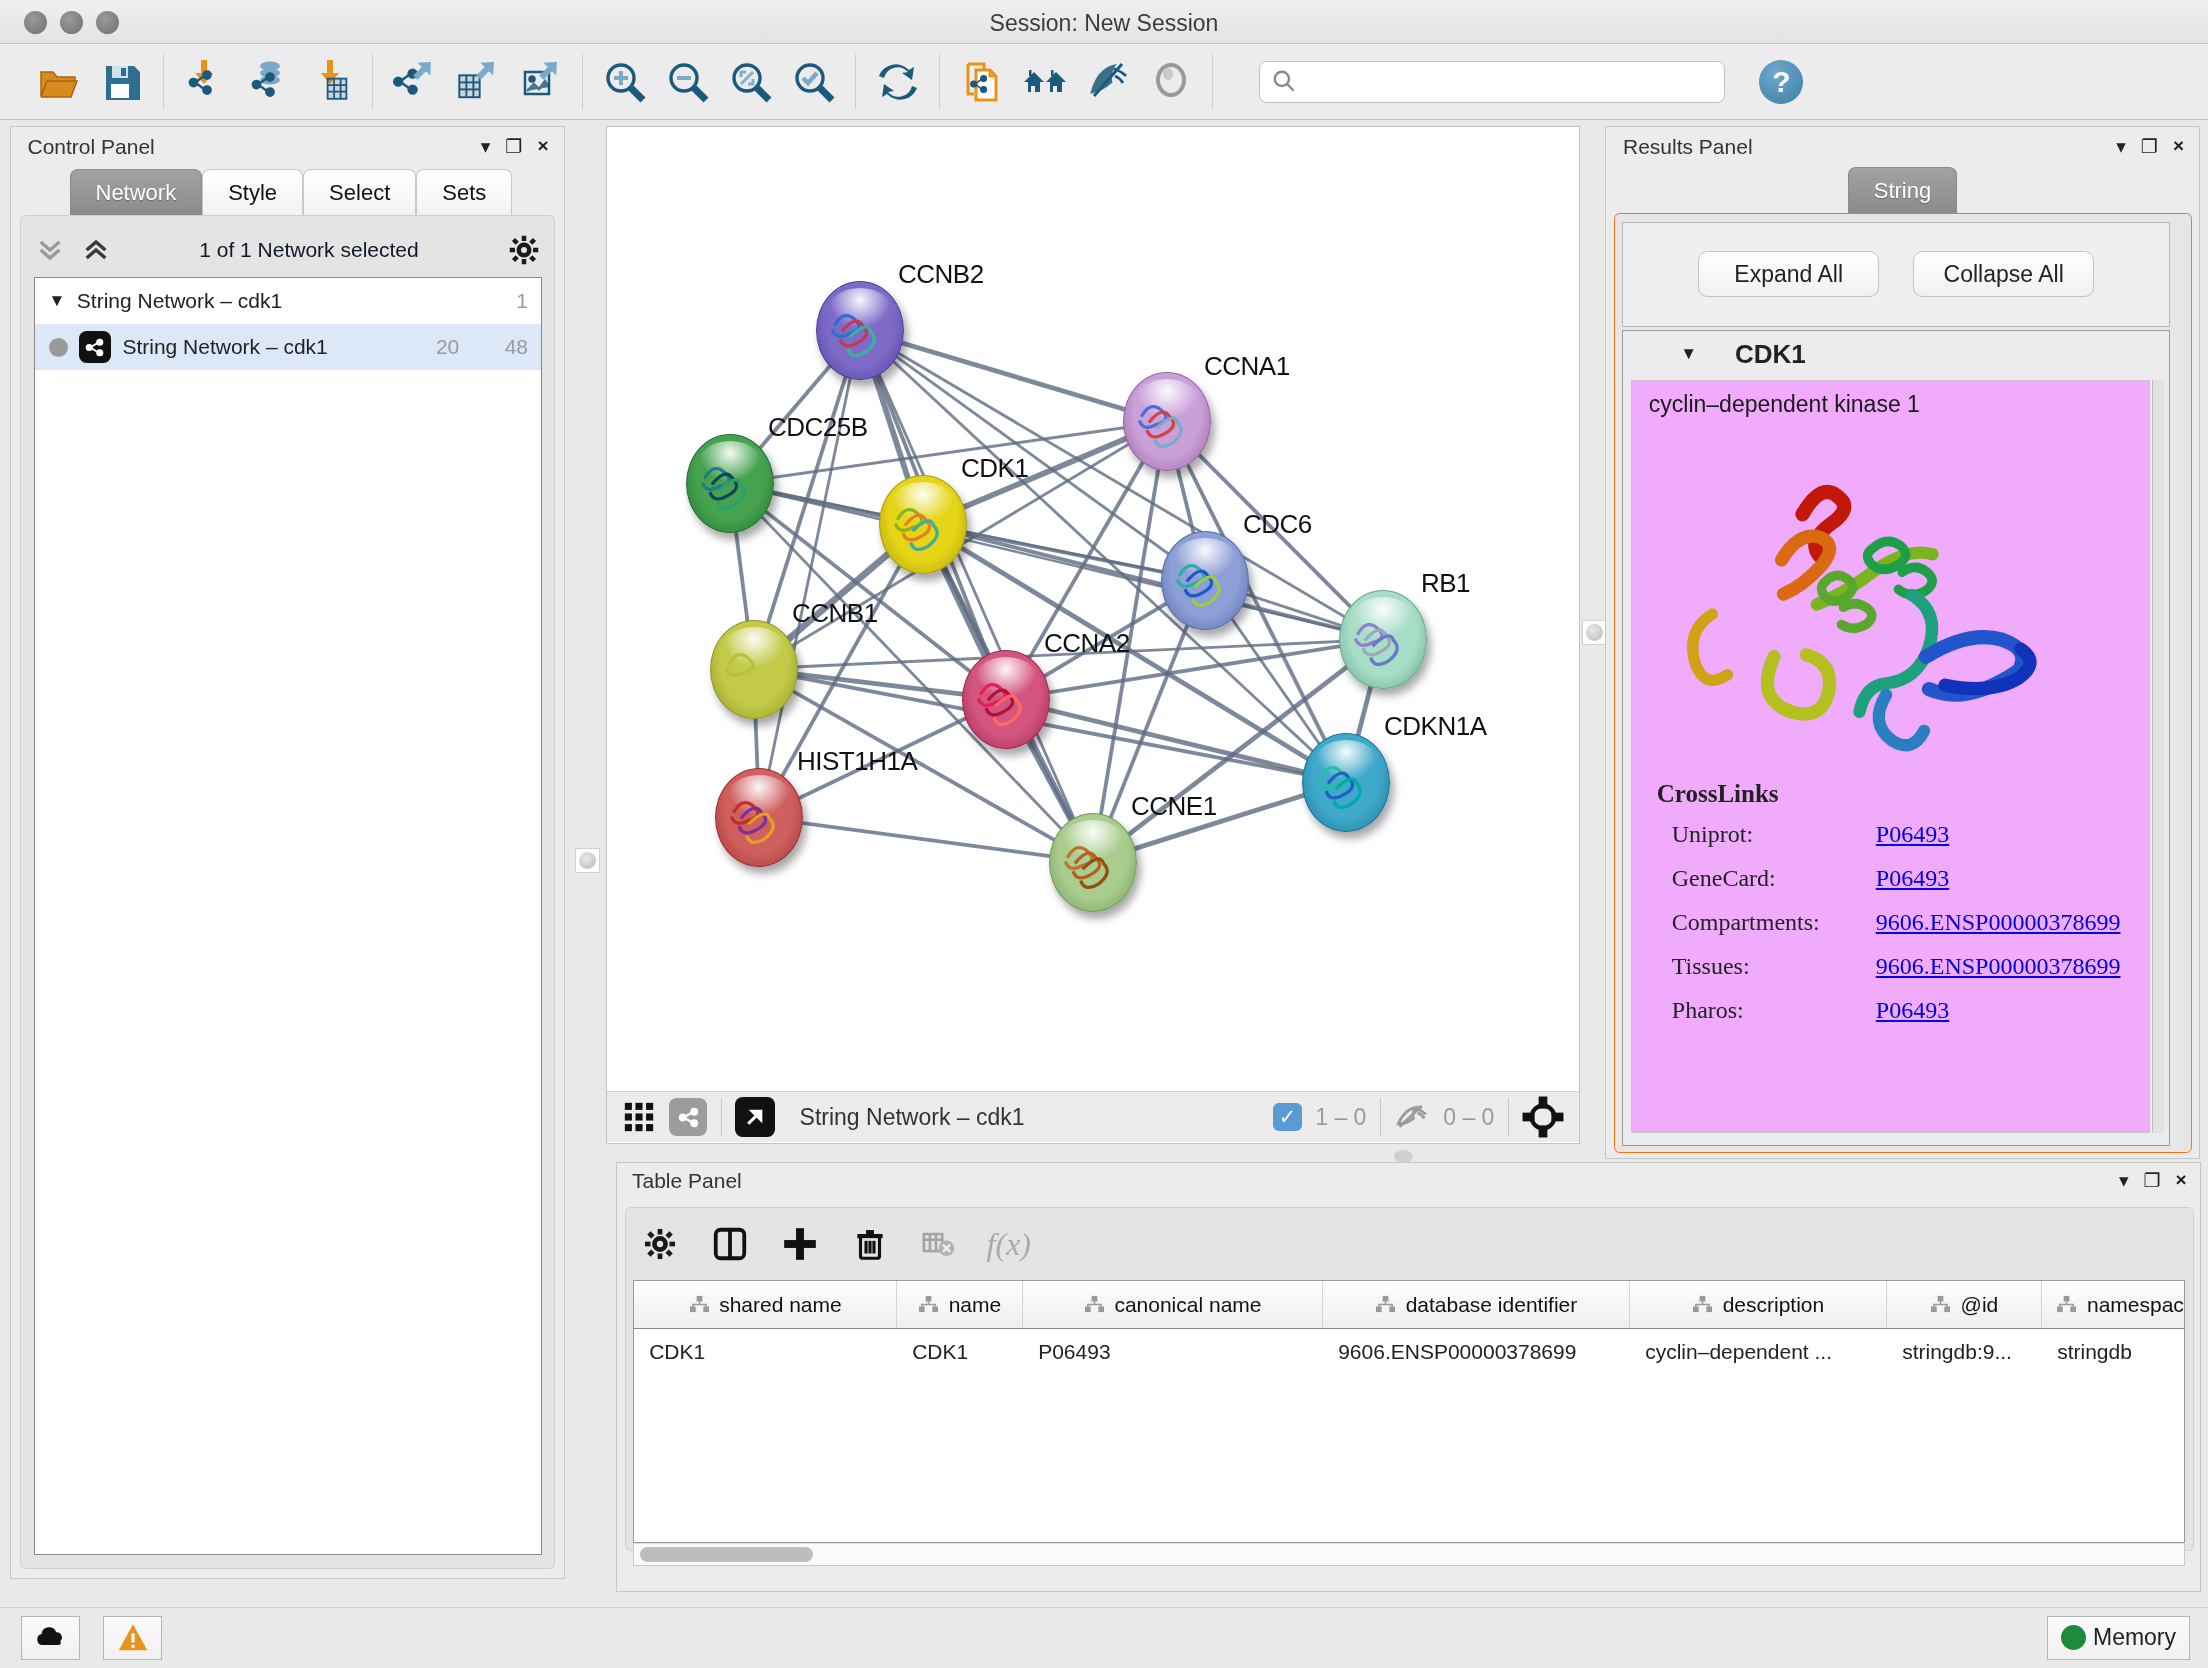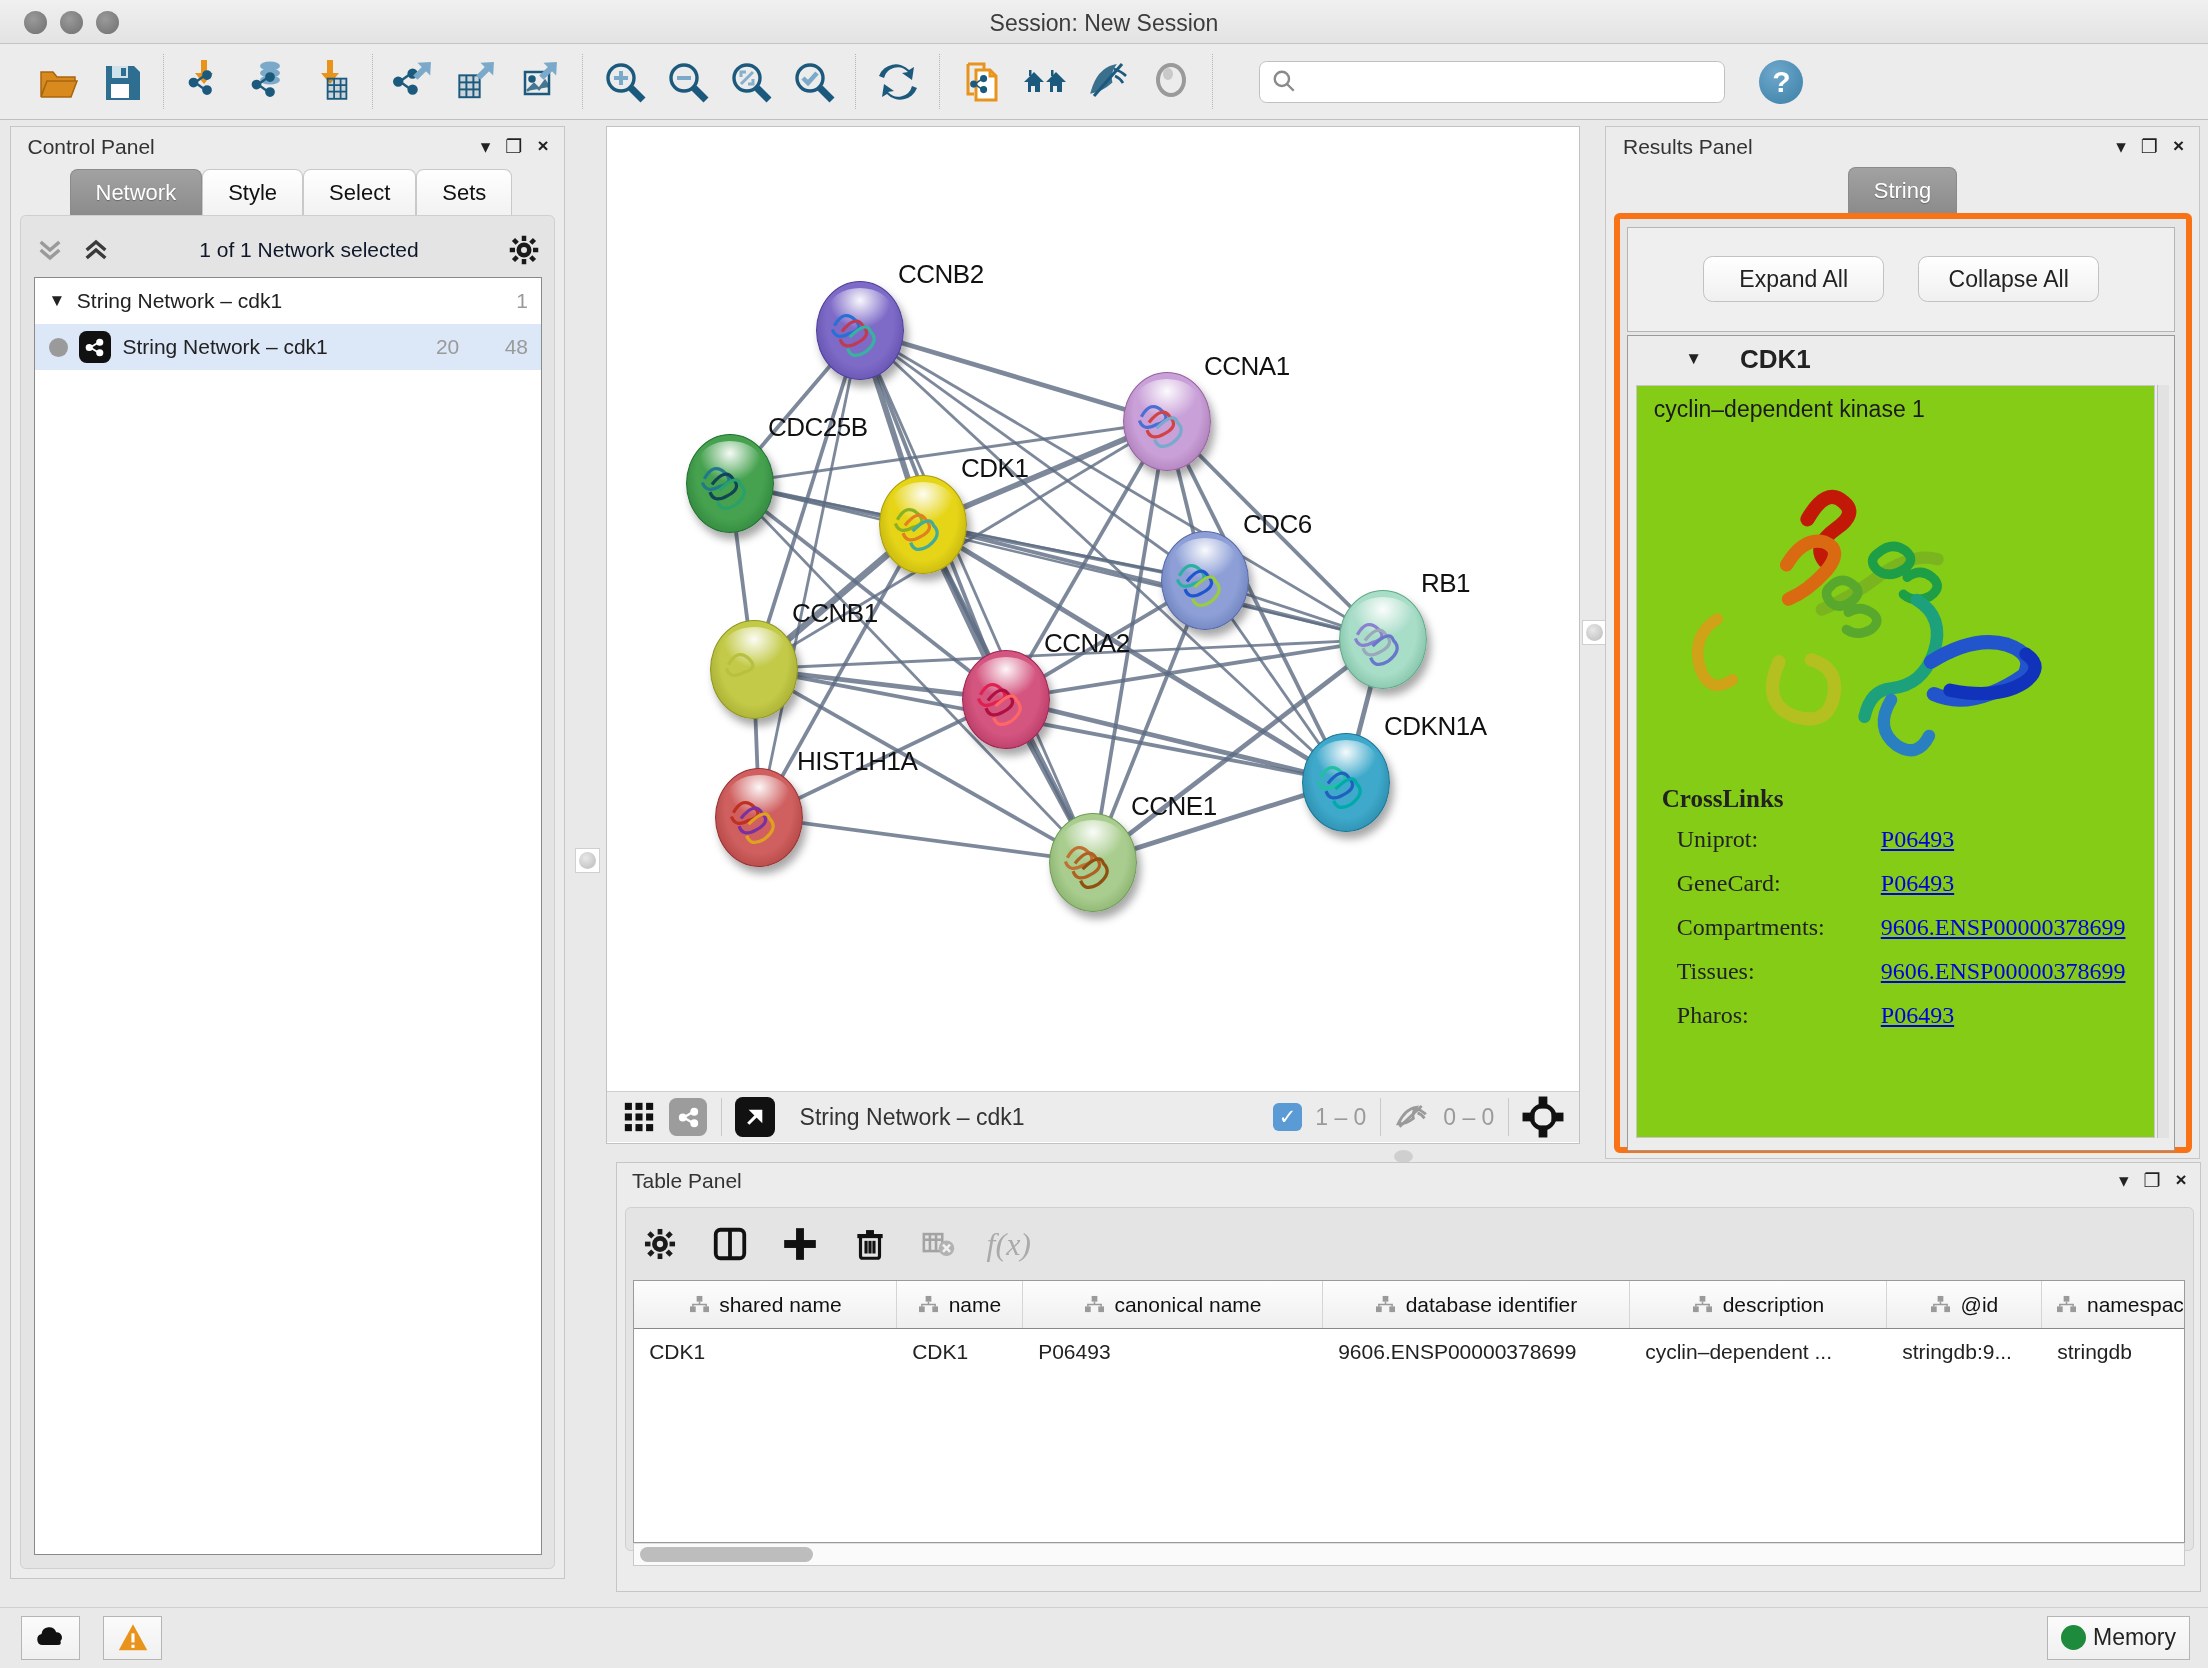--- a/index.html
+++ b/index.html
@@ -49,27 +49,27 @@
   #ns-title { font-size:23px; color:#333; margin-left:11.4px; flex:1; }
   .checkbox { width:28.5px; height:28.5px; border-radius:5.7px; background:#5b9bd5; color:#fff; font-size:21px; display:flex; align-items:center; justify-content:center; }
 
   .knob { width:25px; height:25px; background:#fff; border:1px solid #d0d0d0; display:flex; align-items:center; justify-content:center; }
   .knob i { width:17px; height:17px; border-radius:50%; background:radial-gradient(circle at 40% 35%, #e8e8e8, #b9b9b9); }
   .oval-knob { width:19px; height:13.3px; border-radius:50%; background:#cfcfcf; }
 
   
   #results-panel { left:1605px; top:126px; width:595px; height:1033px; background:#ececec; border:1px solid #c6c6c6; }
   #rp-tab { left:0; right:0; top:40px; display:flex; justify-content:center; }
-  #rp-inner { left:7.6px; top:86px; width:578px; height:940px; background:#e6e6e6; border:6px solid #f97316; border-radius:5.7px; }
+  #rp-inner { left:7.6px; top:86px; width:578px; height:940px; background:#e6e6e6; border:1px solid #f97316; border-radius:5.7px; }
   #rp-btnbox { left:7.6px; top:7.6px; width:548px; height:105px; background:#efefef; border:1px solid #b5b5b5; display:flex; align-items:center; justify-content:center; gap:34px; }
   .rp-btn { min-width:181px; height:46px; padding:0 23px; background:linear-gradient(#ffffff,#f0f0f0); border:1px solid #c2c2c2; border-radius:9.5px; font-size:23px; display:flex; align-items:center; justify-content:center; }
   #rp-section { left:7.6px; top:116px; width:548px; height:816px; background:#ececec; border:1px solid #9a9a9a; }
   #rp-sec-head { left:0; top:0; width:100%; height:46px; display:flex; align-items:center; gap:38px; padding-left:57px; }
   #rp-sec-head .gene { font-size:26px; font-weight:bold; }
-  #rp-white { left:7.6px; top:49px; width:519px; height:753px; background:#84cc16; border:1px solid #c6c6c6; overflow:hidden; }
+  #rp-white { left:7.6px; top:49px; width:519px; height:753px; background:#f0abfc; border:1px solid #c6c6c6; overflow:hidden; }
   #rp-desc { left:17px; top:9.5px; font-size:23px; color:#1a1a1a; }
   #rp-scroll { left:529px; top:49px; width:11.4px; height:753px; background:#e2e2e2; border-left:1px solid #bdbdbd; }
   #crosslinks { left:25px; top:399px; font-family:"Liberation Serif", serif; font-size:24px; }
   #crosslinks h3 { font-size:25px; margin-bottom:13.3px; font-family:"Liberation Serif", serif; }
   .cl-row { display:flex; margin-bottom:17px; }
   .cl-label { width:219px; padding-left:15px; }
   .cl-link { color:#0000dd; text-decoration:underline; }
 
   
   #table-panel { left:616px; top:1162px; width:1585px; height:430px; background:#ececec; border:1px solid #c6c6c6; }

